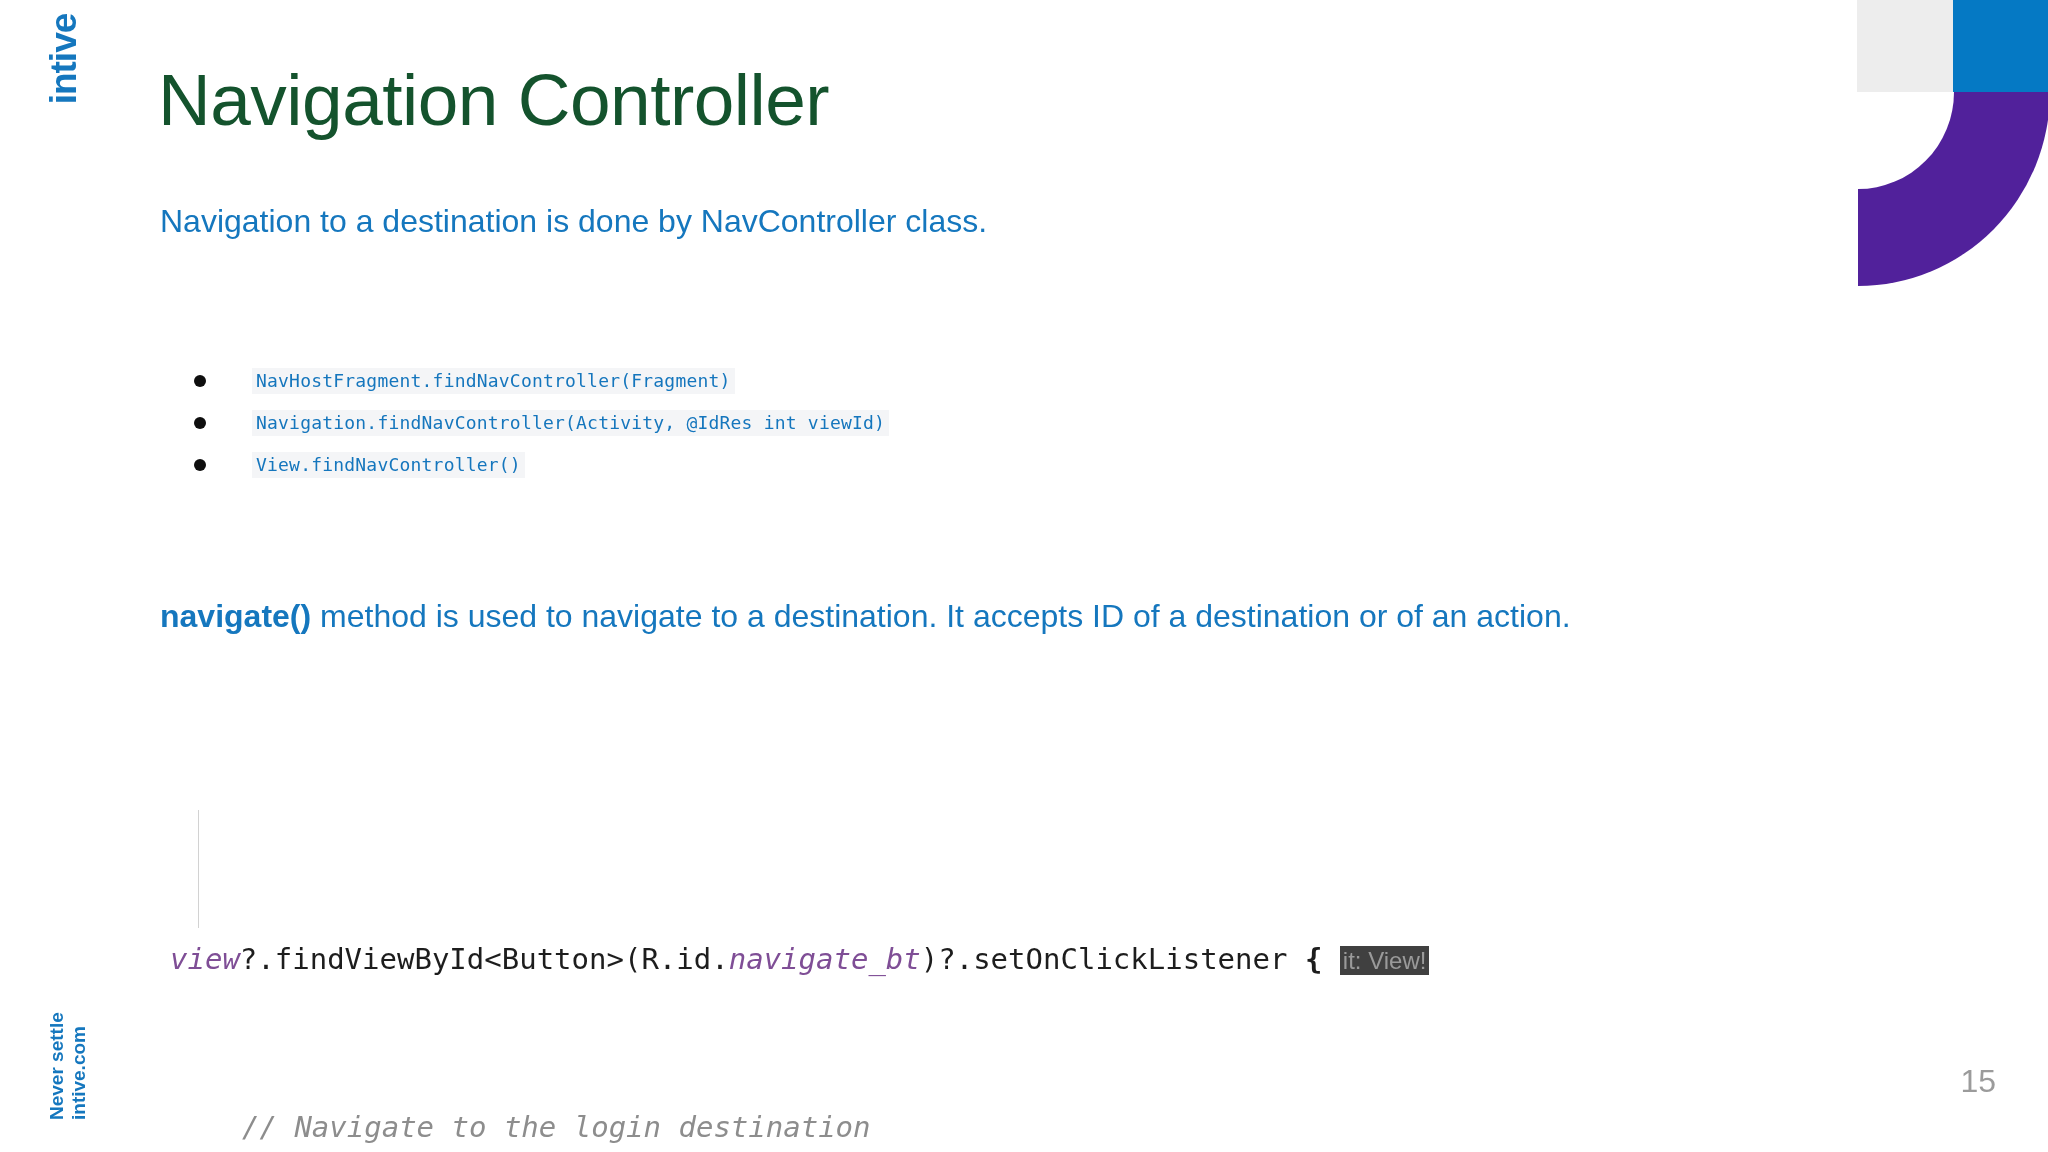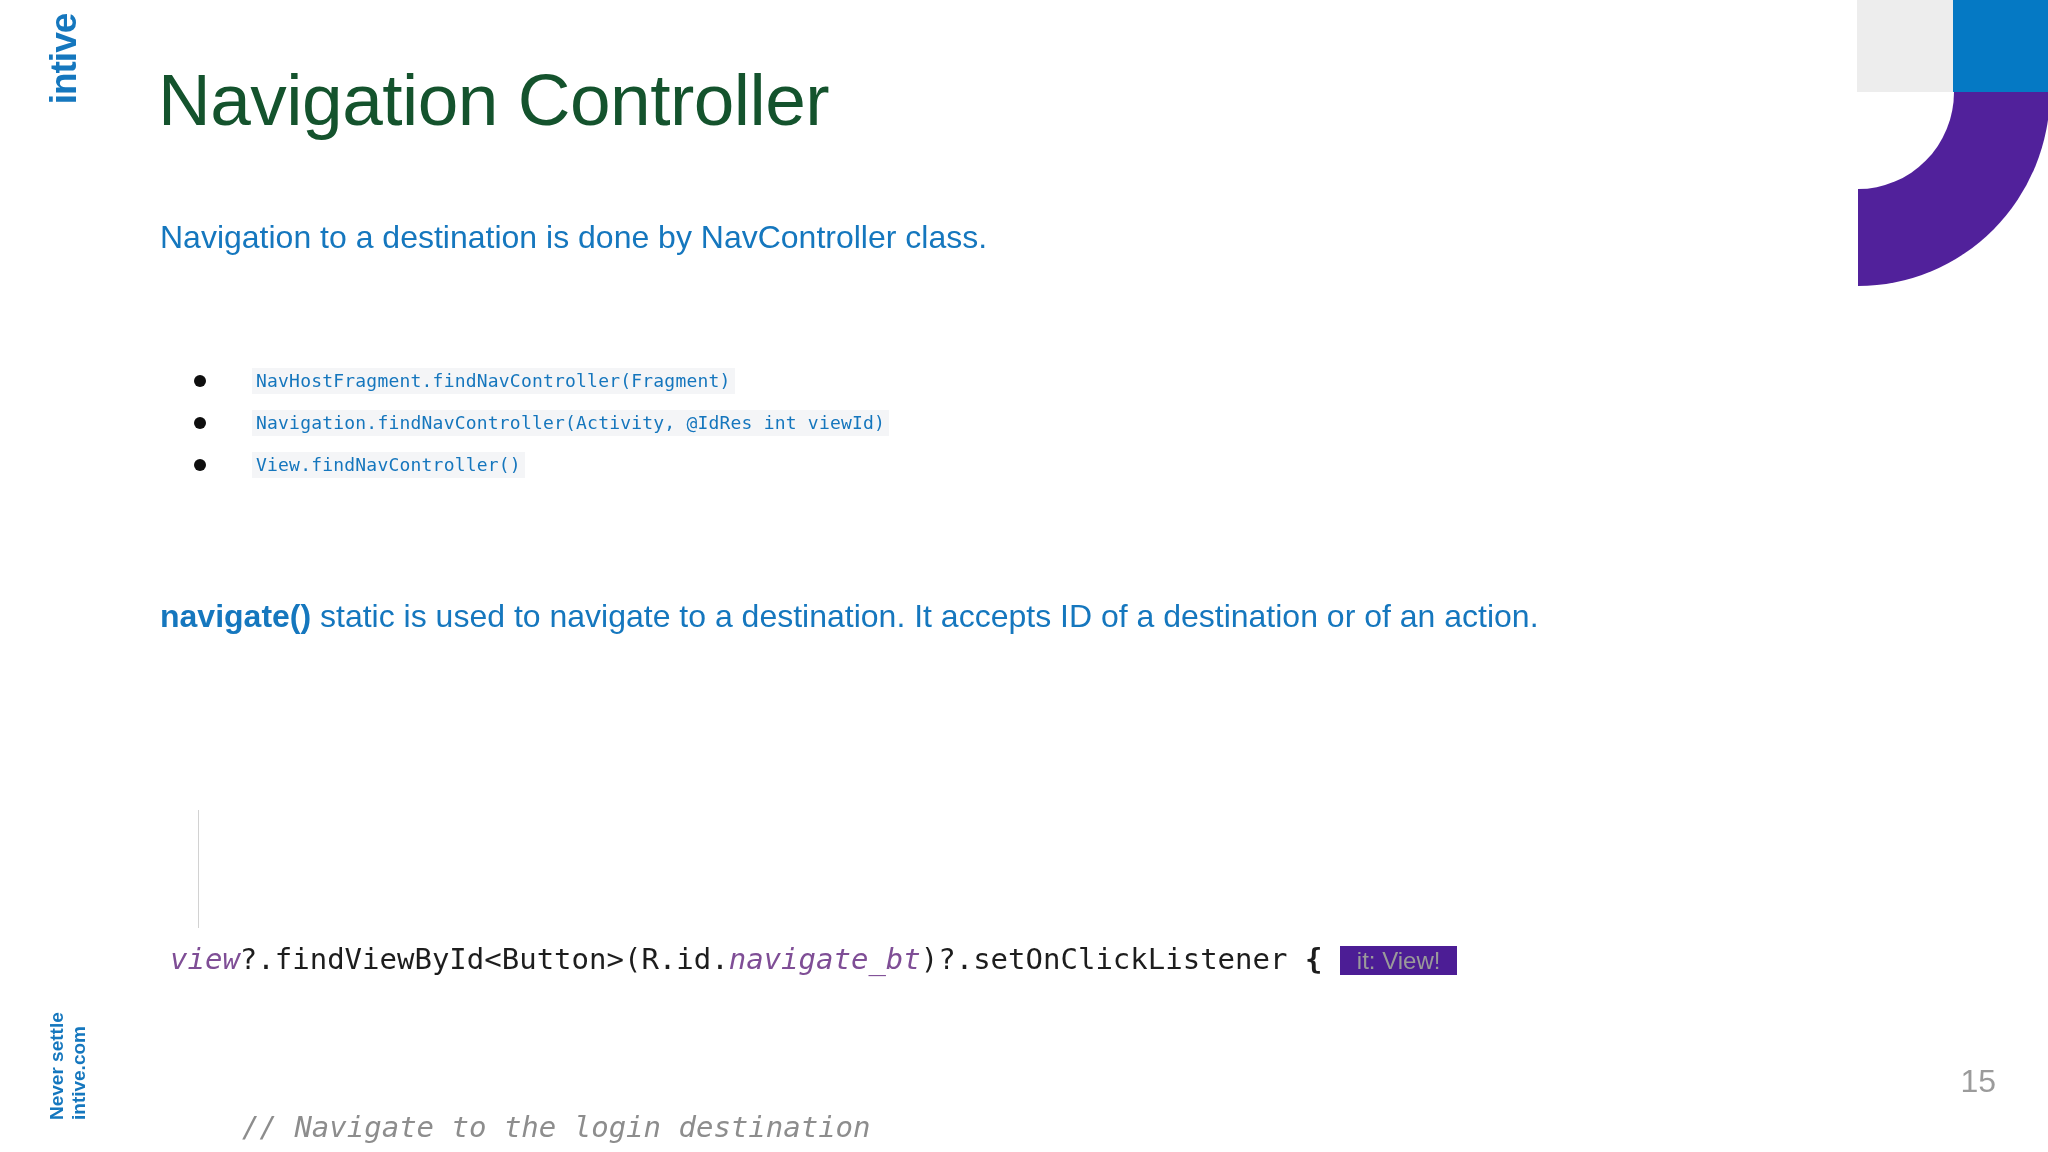--- a/index.html
+++ b/index.html
@@ -108,21 +108,21 @@
     letter-spacing: -0.5px;
     white-space: nowrap;
   }
   .para {
     position: absolute;
     left: 160px;
     color: #1577be;
     font-size: 32px;
     line-height: 1.18;
   }
-  .para-1 { top: 219px; }
+  .para-1 { top: 203px; }
   .para-2 { top: 299px; }
   .para-3 {
     top: 598px;
     width: 1610px;
   }
   .para-3 b { font-weight: bold; }
 
   
   .bullets {
     position: absolute;
@@ -176,25 +176,25 @@
   .ident-purple {
     color: #7f4e96;
     font-style: italic;
   }
   .kw-bold { font-weight: bold; }
   .code-comment {
     color: #8d8d8d;
     font-style: italic;
   }
   .param-hint {
-    background: #4c1d95;
+    background: #404040;
     color: #9a9a9a;
     font-family: "Liberation Sans", sans-serif;
     font-size: 24px;
-    padding: 1px 17px;
+    padding: 1px 3px;
   }
   .indent-guide {
     position: absolute;
     left: 28px;
     top: 40px;
     width: 1px;
     height: 118px;
     background: #d2d2d2;
   }
 
@@ -243,21 +243,21 @@
       <span class="bullet-code">Navigation.findNavController(Activity, @IdRes int viewId)</span>
     </div>
     <div class="bullet-row">
       <span class="bullet-dot">
           <i></i>
         </span>
       <span class="bullet-code">View.findNavController()</span>
     </div>
   </div>
 
-  <div class="para para-3"><b>navigate()</b><span> static is used to navigate to a destination. It accepts ID of a destination or of an action.</span></div>
+  <div class="para para-3"><b>navigate()</b><span> method is used to navigate to a destination. It accepts ID of a destination or of an action.</span></div>
 
   <div class="code-shot">
     <div class="indent-guide"></div>
 
     <div class="code-line"><span class="ident-purple">view</span><span>?.findViewById&lt;Button&gt;(R.id.</span><span class="ident-purple">navigate_bt</span><span>)?.setOnClickListener </span><span class="kw-bold">{</span><span> </span><span class="param-hint">it: View!</span></div>
 
     <div class="code-line indent"><span class="code-comment">// Navigate to the login destination</span></div>
 
     
 

